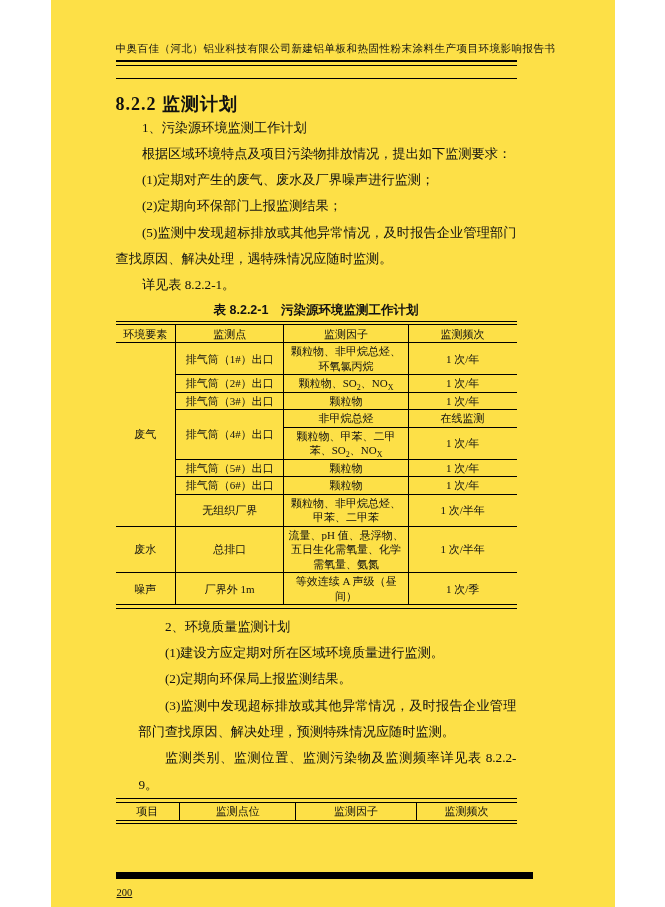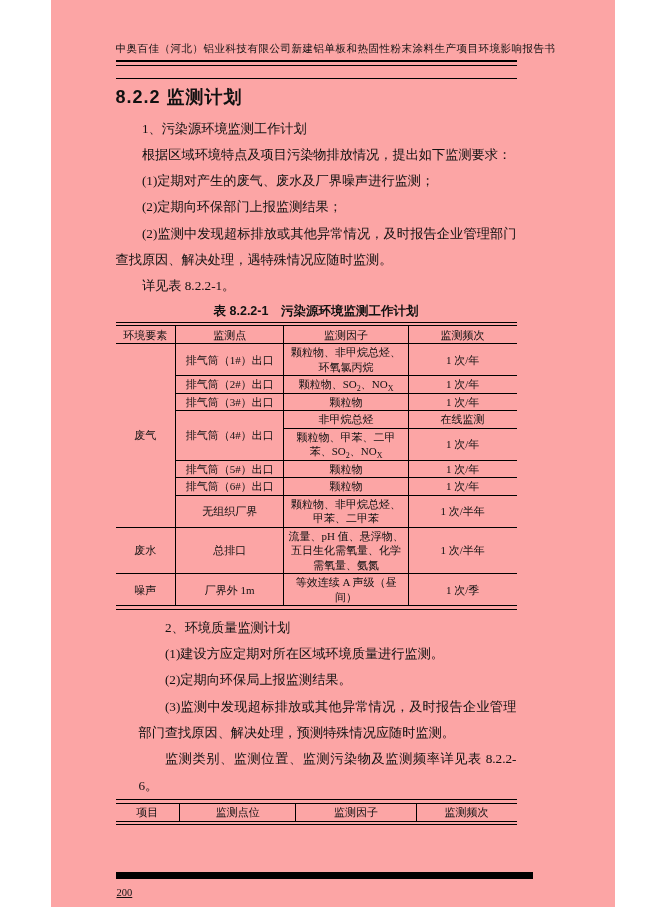--- a/index.html
+++ b/index.html
@@ -5,49 +5,49 @@
   html,body{margin:0;padding:0;background:#ffffff;}
   .page{
     position:relative;
     width:564px;height:907px;
     margin:0 auto;
     box-sizing:border-box;
     padding:42px 98px 0 65px;
     font-family:"Liberation Serif","DejaVu Serif",serif;
     color:#111;
     overflow:hidden;
-    background:#fca5a5;
+    background:#fde047;
   }
   .running-header-title{
     text-align:center;
     font-size:10.5px;
     line-height:14px;
     letter-spacing:0.5px;
     white-space:nowrap;
   }
   .header-rule{
     margin-top:4px;
     height:2.6px;
     border-top:2.5px solid #000;
     border-bottom:1.3px solid #000;
   }
   .pre-heading-rule{
     margin-top:12px;
     border-top:1.2px solid #000;
     height:0;
   }
   .section-heading{
-    margin:7px 0 0 0;
-    font-family:Liberation Sans, sans-serif;
+    margin:14px 0 0 0;
+    font-family:Liberation Serif, serif;
     font-size:18px;
     font-weight:700;
     line-height:22px;
     letter-spacing:1px;
   }
-  .body-block{margin-top:8px;}
+  .body-block{}
   .body-block-2{margin-top:5px;margin-left:23px;}
   .para{
     margin:0;
     font-size:13.2px;
     line-height:26.3px;
     text-indent:2em;
     text-align:justify;
   }
   .table-title{
     margin:3px 0 3px 0;
@@ -105,21 +105,21 @@
 
   <div class="pre-heading-rule"></div>
 
   <h1 class="section-heading">8.2.2 监测计划</h1>
 
   <div class="body-block">
     <p class="para">1、污染源环境监测工作计划</p>
     <p class="para">根据区域环境特点及项目污染物排放情况，提出如下监测要求：</p>
     <p class="para">(1)定期对产生的废气、废水及厂界噪声进行监测；</p>
     <p class="para">(2)定期向环保部门上报监测结果；</p>
-    <p class="para">(2)监测中发现超标排放或其他异常情况，及时报告企业管理部门查找原因、解决处理，遇特殊情况应随时监测。</p>
+    <p class="para">(5)监测中发现超标排放或其他异常情况，及时报告企业管理部门查找原因、解决处理，遇特殊情况应随时监测。</p>
     <p class="para">详见表 8.2.2-1。</p>
   </div>
 
   <div class="table-title">表 8.2.2-1　污染源环境监测工作计划</div>
 
   <div class="rule-double"></div>
   <table class="mtable">
     <colgroup>
       <col style="width:15%">
         <col style="width:27%">
@@ -189,21 +189,21 @@
       </tr>
     </tbody>
   </table>
   <div class="rule-double"></div>
 
   <div class="body-block-2">
     <p class="para">2、环境质量监测计划</p>
     <p class="para">(1)建设方应定期对所在区域环境质量进行监测。</p>
     <p class="para">(2)定期向环保局上报监测结果。</p>
     <p class="para">(3)监测中发现超标排放或其他异常情况，及时报告企业管理部门查找原因、解决处理，预测特殊情况应随时监测。</p>
-    <p class="para">监测类别、监测位置、监测污染物及监测频率详见表 8.2.2-6。</p>
+    <p class="para">监测类别、监测位置、监测污染物及监测频率详见表 8.2.2-9。</p>
   </div>
 
 
   <div class="rule-double"></div>
   <table class="mtable">
     <colgroup>
       <col style="width:16%">
         <col style="width:29%">
         <col style="width:30%">
         <col style="width:25%">

